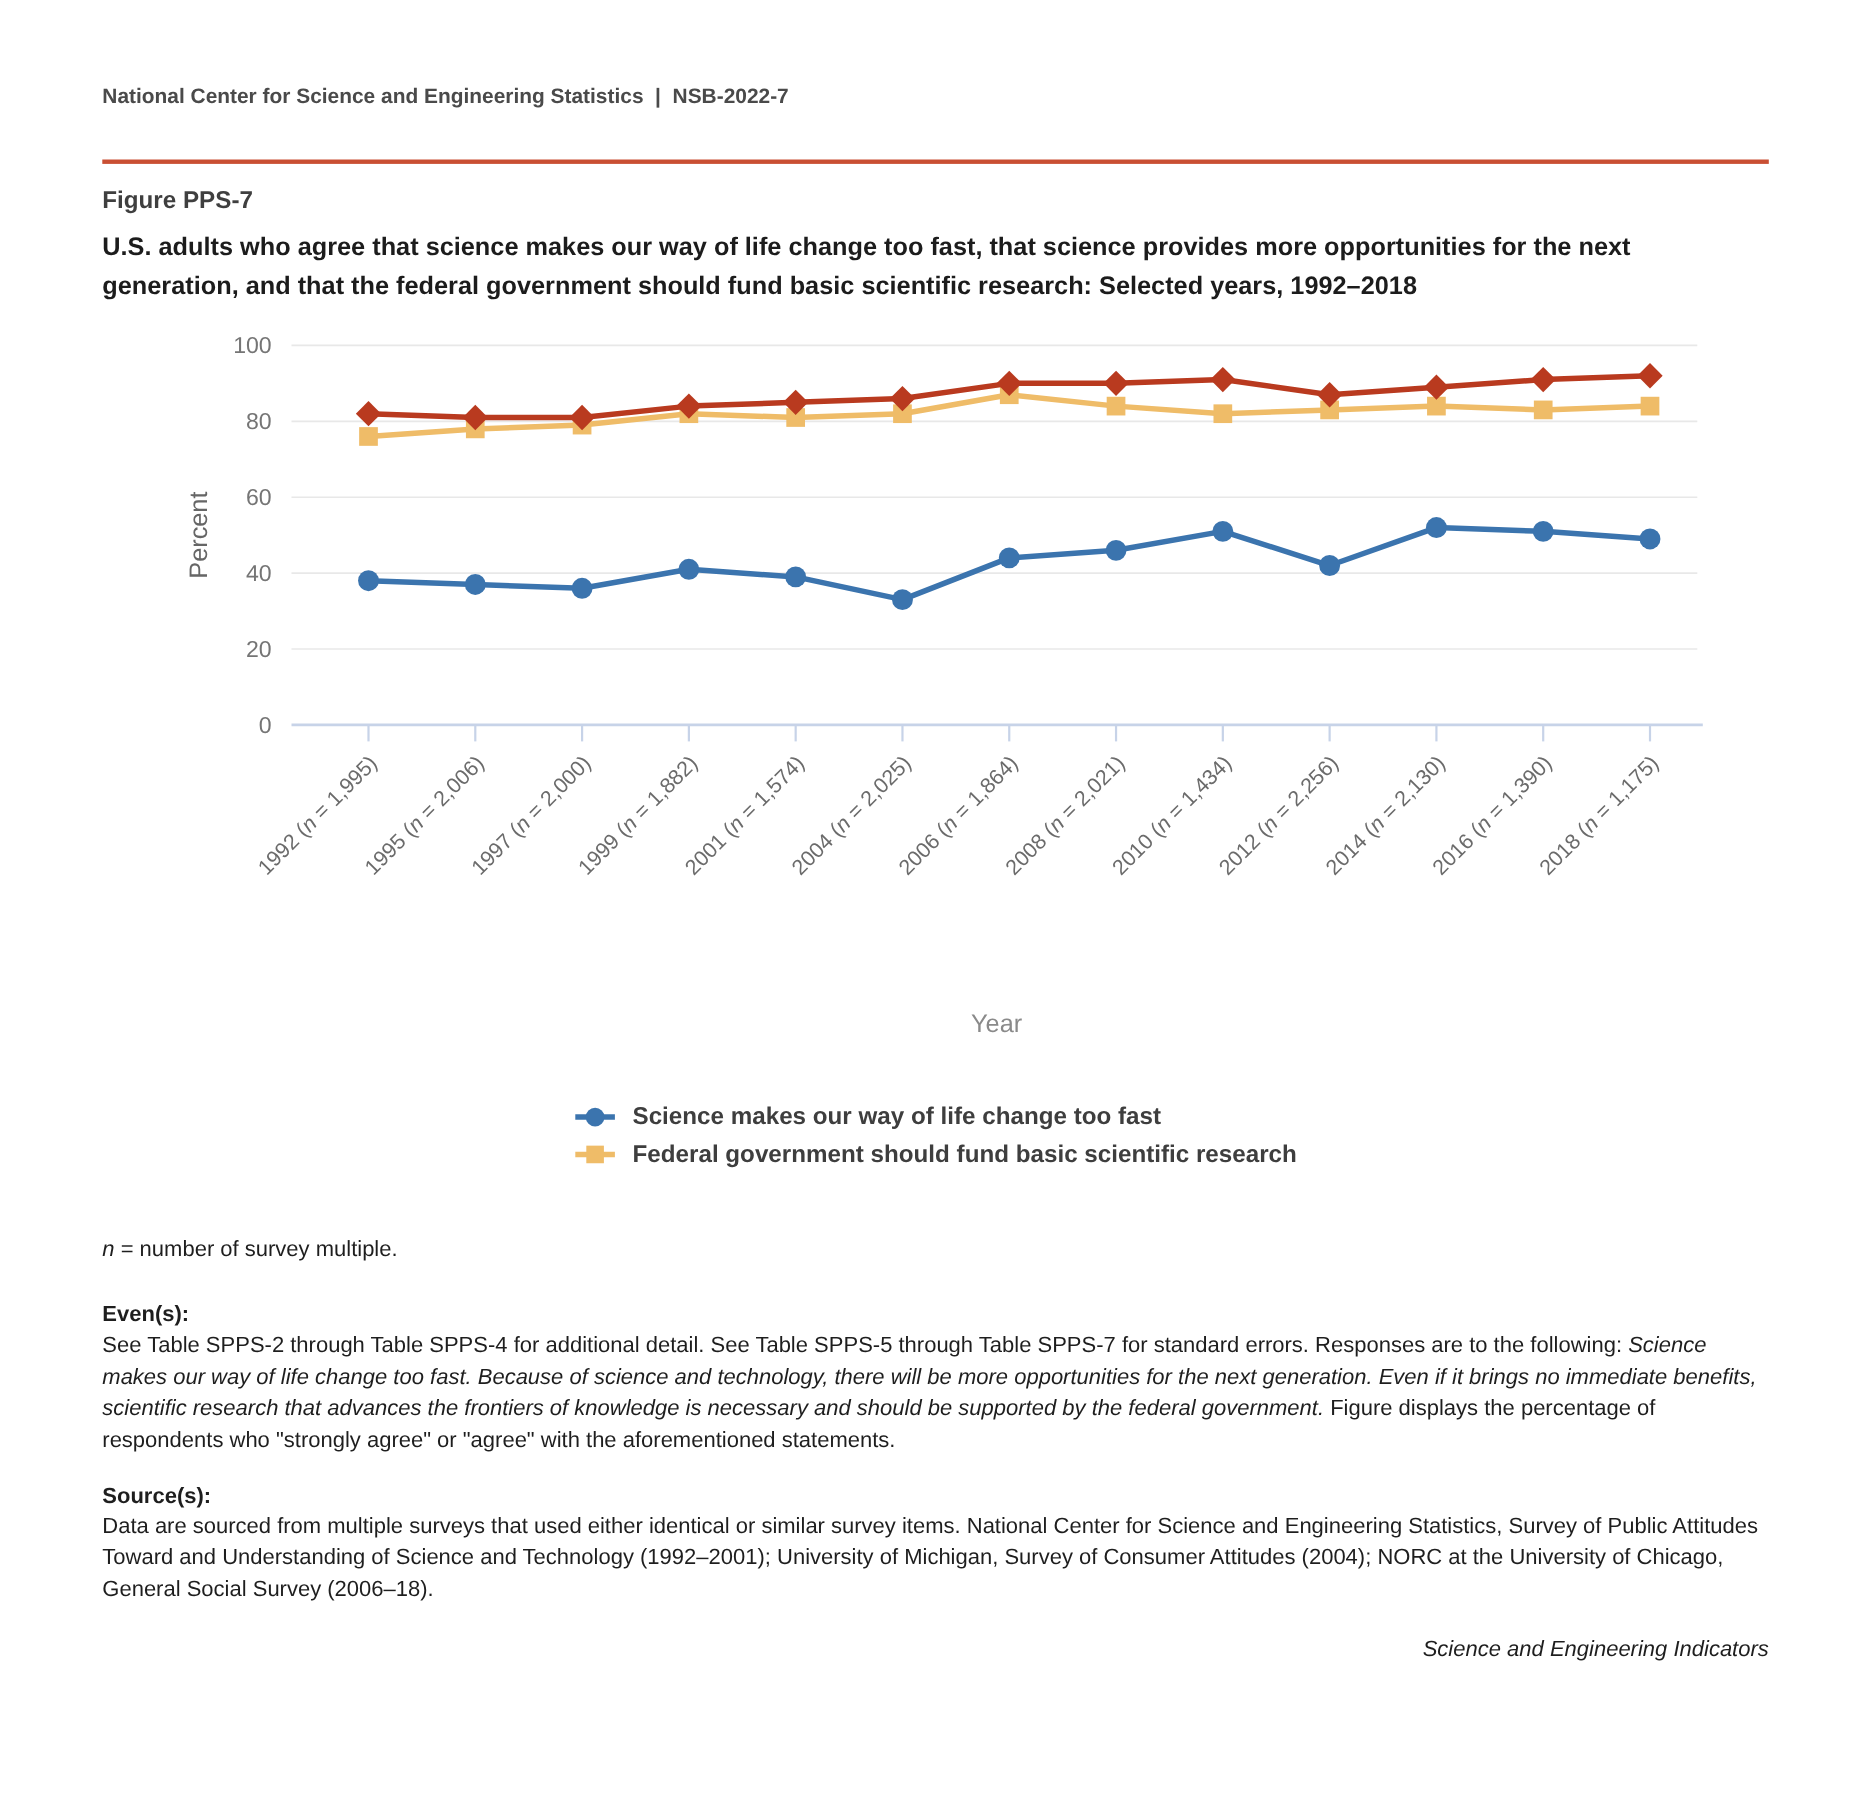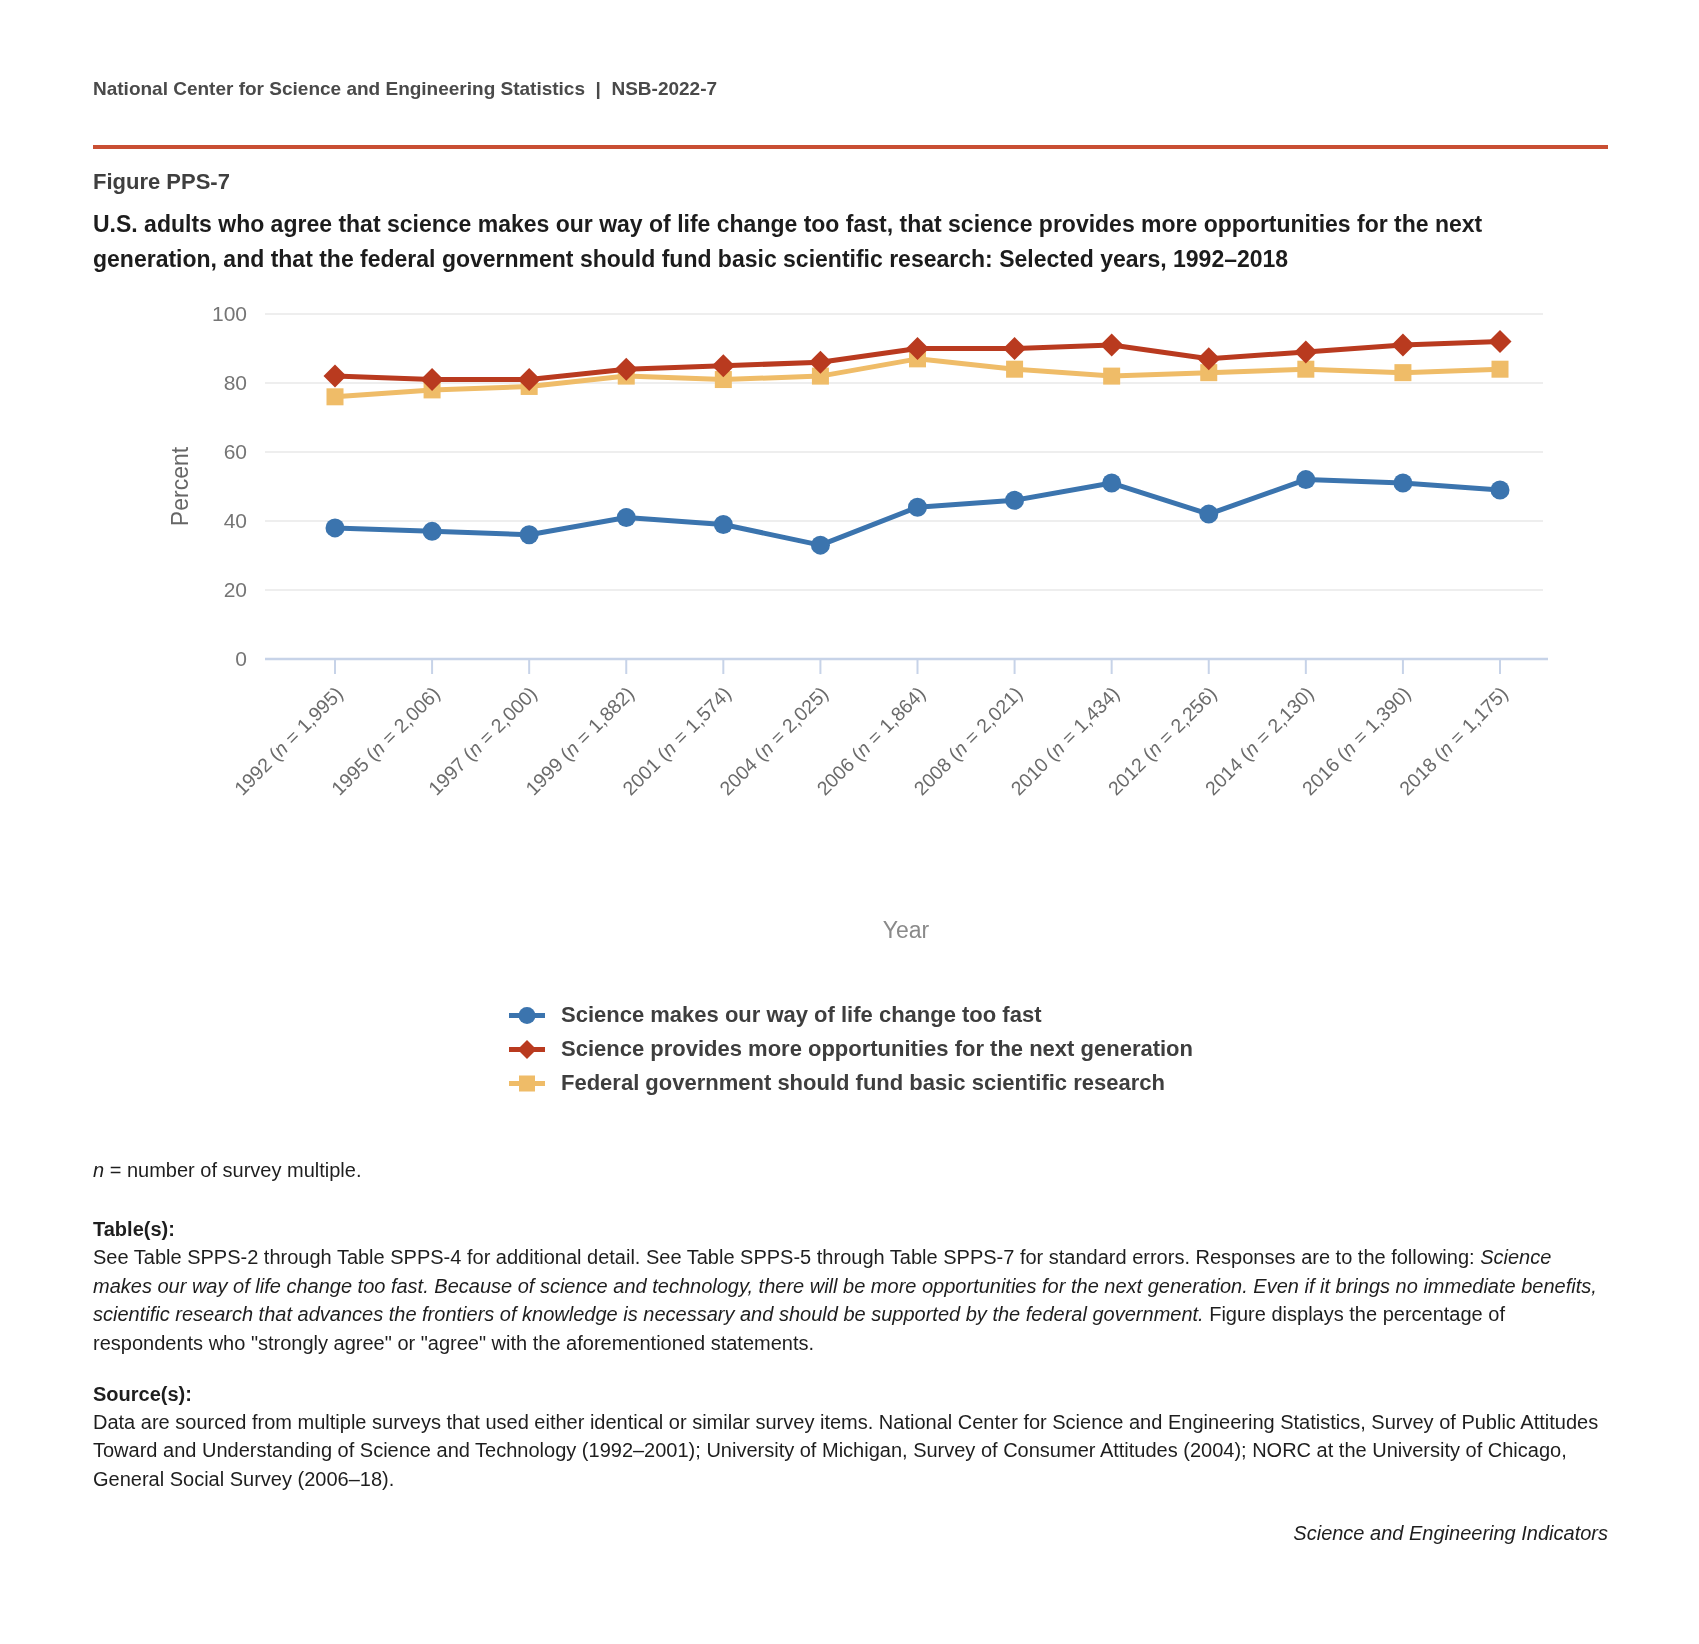--- a/index.html
+++ b/index.html
@@ -132,35 +132,28 @@
 <div class="legend">
   <div class="legend-row">
     <svg width="42" height="23" viewBox="0 0 42 23">
       <line x1="3" y1="11.5" x2="39" y2="11.5" stroke-width="5" stroke="#3B74AE"></line>
       <circle cx="21" cy="11.5" r="8.5" fill="#3B74AE"></circle>
     </svg>
     <span class="legend-label">Science makes our way of life change too fast</span>
   </div>
   <div class="legend-row">
     <svg width="42" height="23" viewBox="0 0 42 23">
-      <line x1="3" y1="11.5" x2="39" y2="11.5" stroke-width="5" stroke="#B93A1F"></line>
-      <polygon points="21,2 30.5,11.5 21,21 11.5,11.5" fill="#B93A1F"></polygon>
-    </svg>
-    <span class="legend-label">Science provides more opportunities for the next generation</span>
-  </div>
-  <div class="legend-row">
-    <svg width="42" height="23" viewBox="0 0 42 23">
       <line x1="3" y1="11.5" x2="39" y2="11.5" stroke-width="5" stroke="#EFBC68"></line>
       <rect x="13" y="3.5" width="16" height="16" fill="#EFBC68"></rect>
     </svg>
     <span class="legend-label">Federal government should fund basic scientific research</span>
   </div>
 </div>
 
 <p class="fn n-def inset"><i>n</i><span> = number of survey multiple.</span></p>
 
-<p class="fn-head inset">Table(s):</p>
+<p class="fn-head inset">Even(s):</p>
 <p class="fn inset"><span>See Table SPPS-2 through Table SPPS-4 for additional detail. See Table SPPS-5 through Table SPPS-7 for standard errors. Responses are to the following: </span><i>Science makes our way of life change too fast. Because of science and technology, there will be more opportunities for the next generation. Even if it brings no immediate benefits, scientific research that advances the frontiers of knowledge is necessary and should be supported by the federal government.</i><span> Figure displays the percentage of respondents who "strongly agree" or "agree" with the aforementioned statements.</span></p>
 
 <p class="fn-head src-head inset">Source(s):</p>
 <p class="fn inset">Data are sourced from multiple surveys that used either identical or similar survey items. National Center for Science and Engineering Statistics, Survey of Public Attitudes Toward and Understanding of Science and Technology (1992–2001); University of Michigan, Survey of Consumer Attitudes (2004); NORC at the University of Chicago, General Social Survey (2006–18).</p>
 
 <p class="fn footer-ital inset">Science and Engineering Indicators</p>
 
 </body></html>

